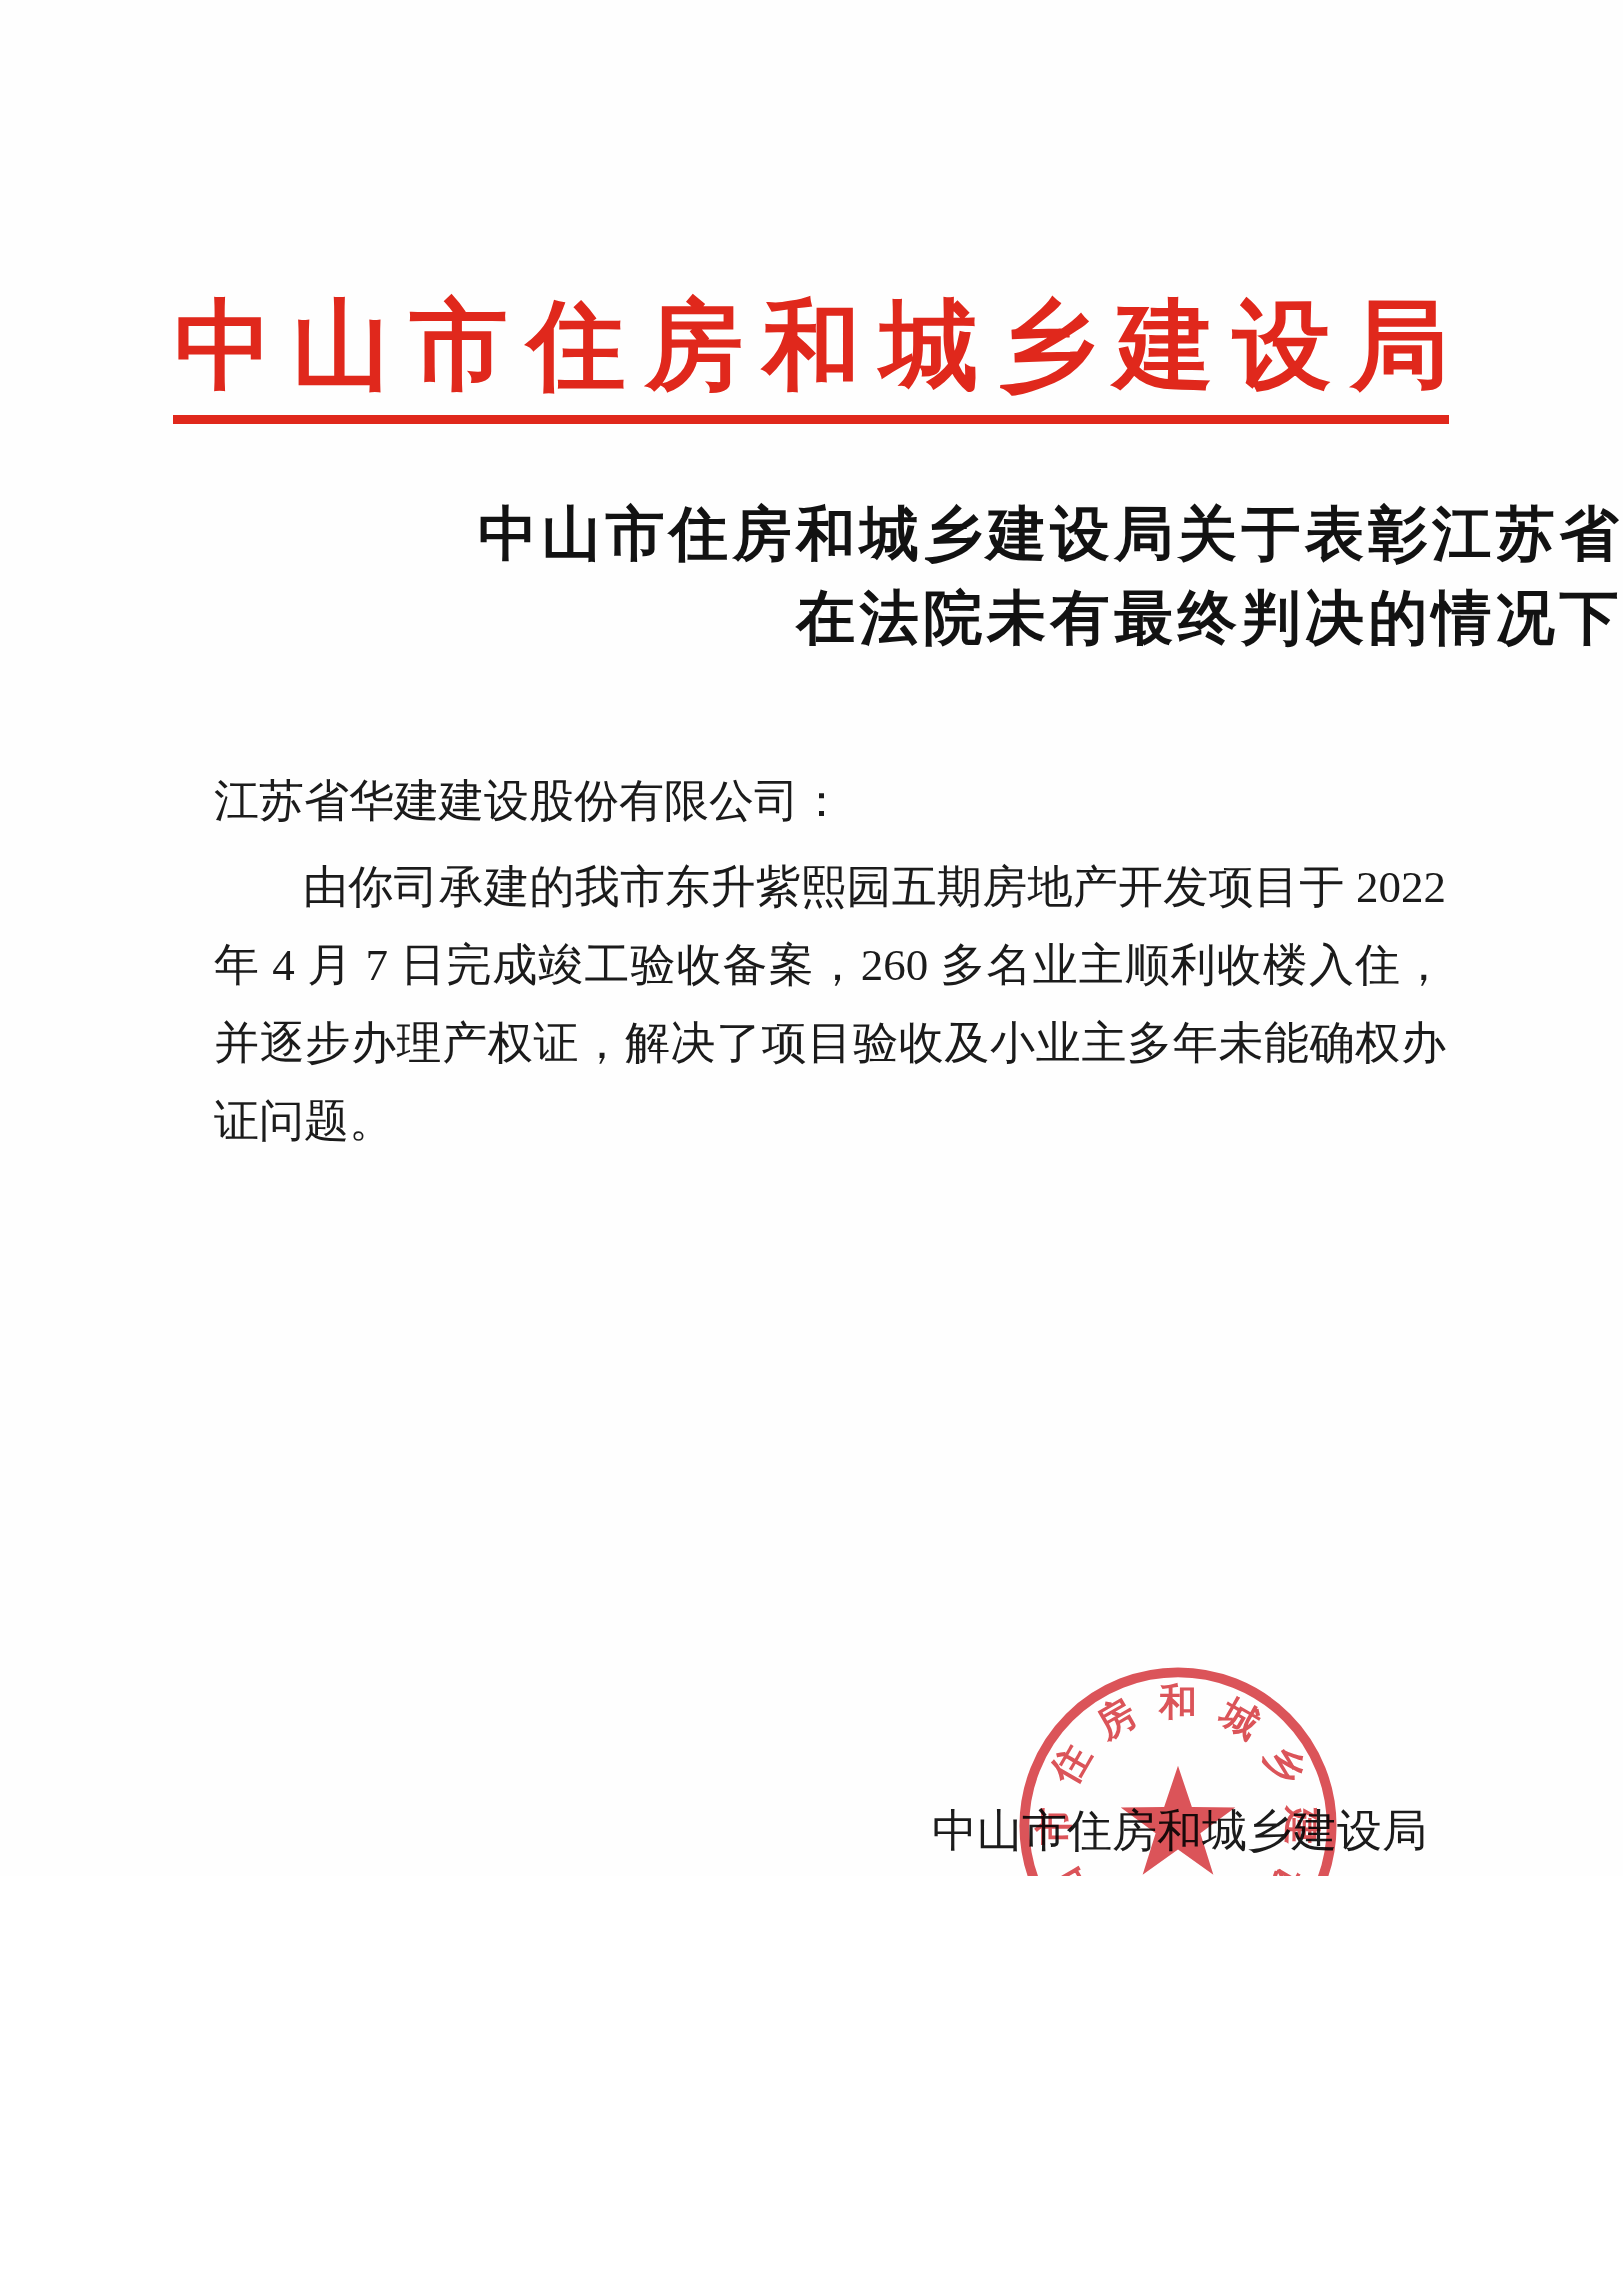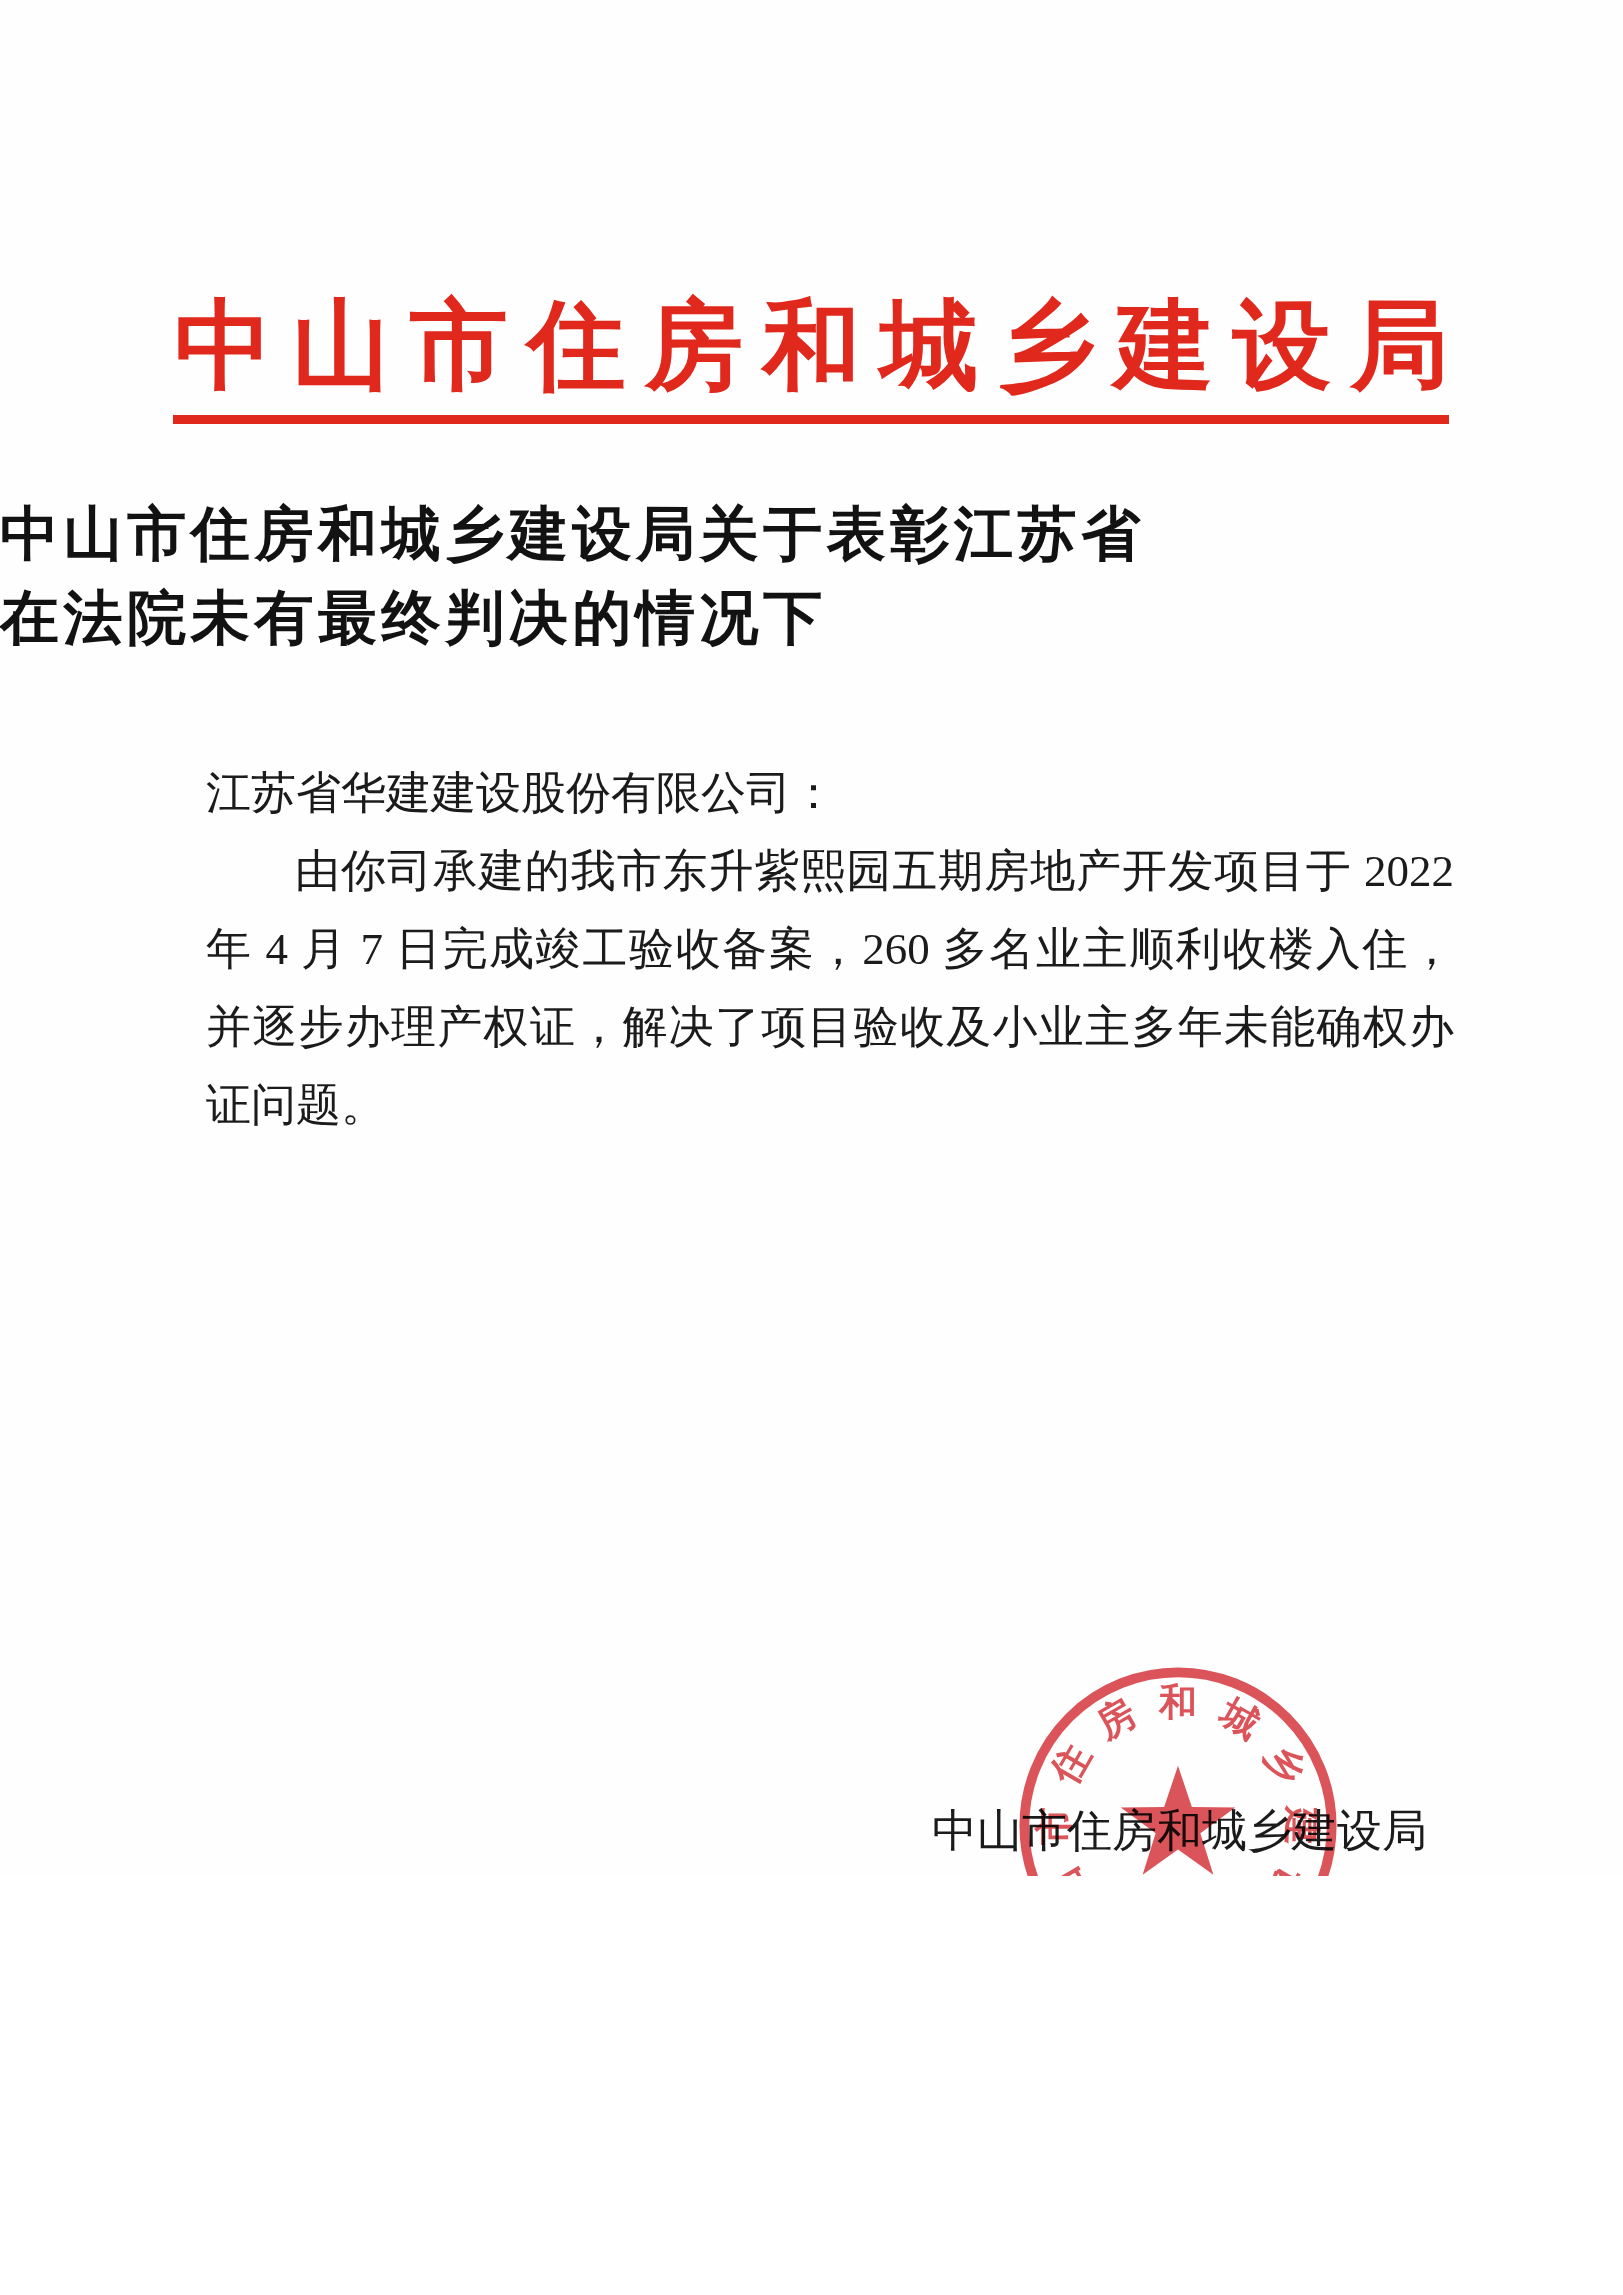--- a/index.html
+++ b/index.html
@@ -39,42 +39,42 @@
     height: 8.5px;
     background: #e0281c;
   }
 
   
   .doc-title {
     position: absolute;
     top: 492px;
     left: 0;
     width: 100%;
-    text-align: left;
+    text-align: right;
     font-size: 59px;
     line-height: 84px;
     font-weight: bold;
     letter-spacing: 4.6px;
     color: #121212;
     white-space: nowrap;
   }
 
   
   .doc-body {
     position: absolute;
     top: 754px;
     left: 206px;
     width: 1248px;
     font-size: 45px;
     line-height: 78px;
     color: #1b1b1b;
     text-align: justify;
   }
   .doc-body p {
-    margin: 0;
+    margin: 8px;
     padding: 0;
   }
   .doc-body p.indent {
     text-indent: 89px;
   }
 
   
   .signature-block {
     position: absolute;
     top: 1792px;

